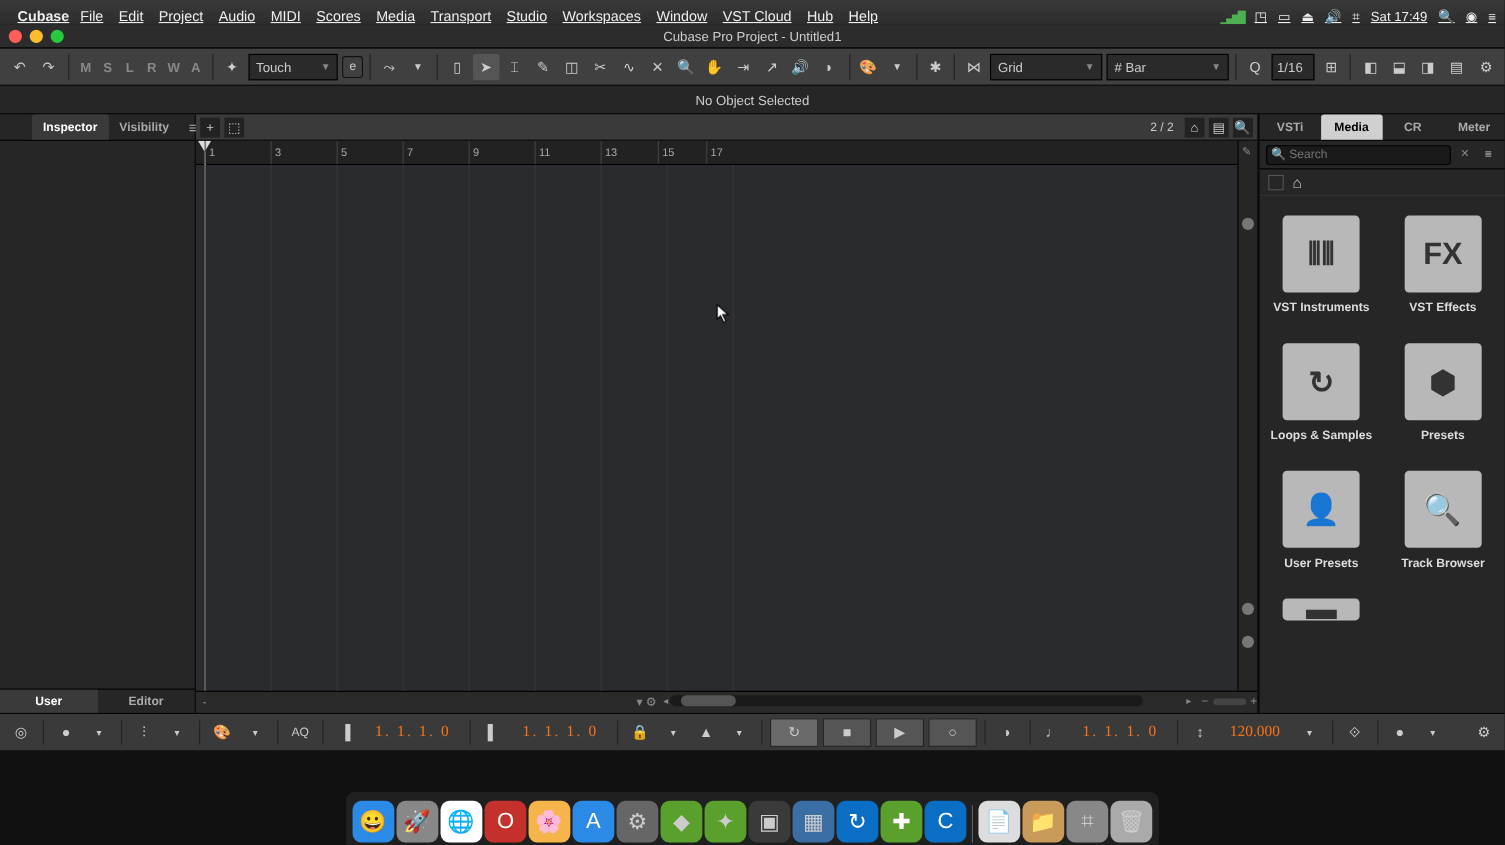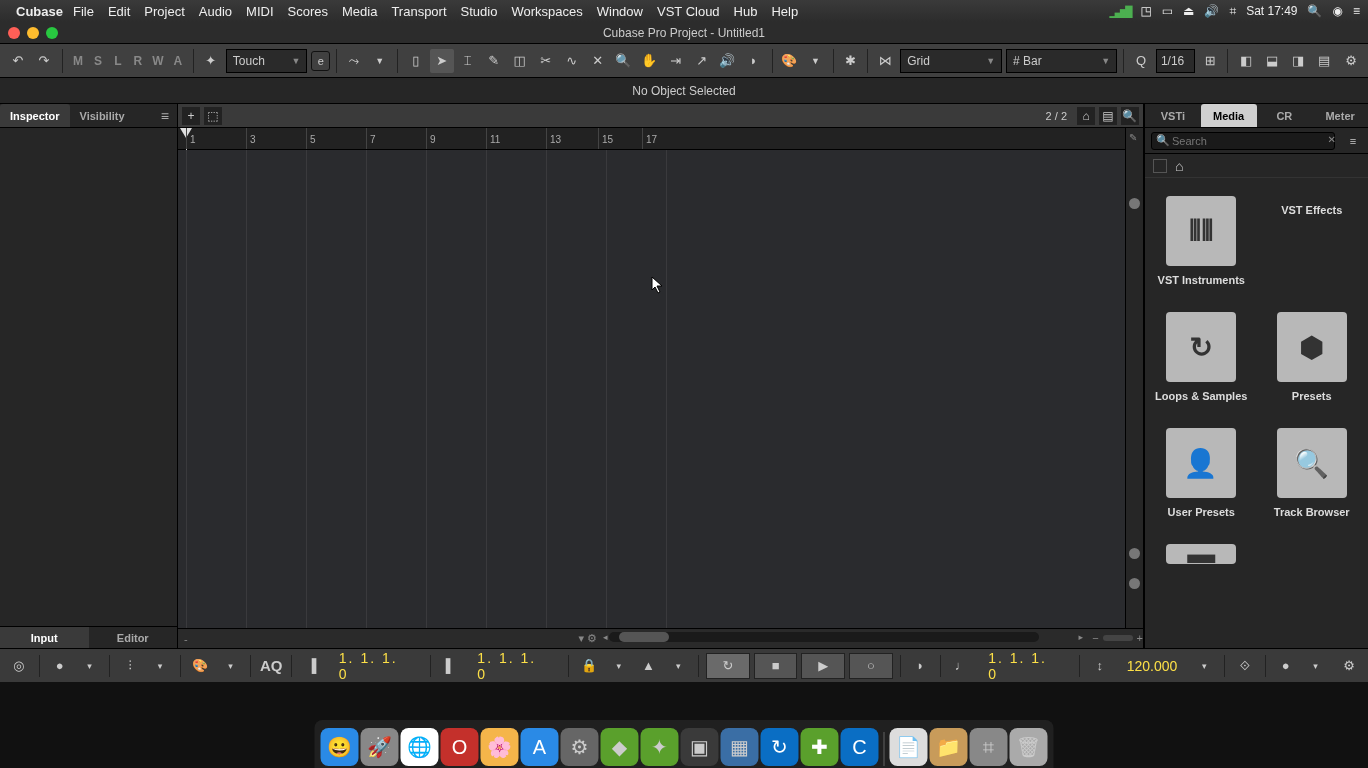--- a/index.html
+++ b/index.html
@@ -1,17 +1,17 @@
 <!DOCTYPE html>
 <html><head>
 <meta charset="utf-8">
 <style>
 * { margin:0; padding:0; box-sizing:border-box; font-family:-apple-system,Helvetica,Arial,sans-serif; user-select:none; }
 body { width:1368px; height:768px; background:#111; color:#ccc; font-size:11px; overflow:hidden; }
-.menubar { height:22px; background:linear-gradient(#3a3a3a,#2c2c2c); display:flex; align-items:center; padding:0 8px; color:#eee; font-size:13px; }
+.menubar { height:22px; background:linear-gradient(#3a3a3a,#2c2c2c); display:flex; align-items:flex-end; padding:0 8px; color:#eee; font-size:13px;text-decoration:underline; }
 .menubar .apple { font-size:15px; margin-right:8px; }
 .menubar .app-name { font-weight:bold; margin-right:10px; }
 .menubar .menu-item { margin-right:14px; cursor:pointer; }
 .menubar .spacer { flex:1; }
 .menubar .tray { display:flex; align-items:center; gap:10px; font-size:12px; }
 .menubar .tray span { cursor:pointer; }
 .menubar .signal { font-family:monospace; letter-spacing:-2px; color:#4caf50; }
 .titlebar { height:22px; background:#2c2c2c; display:flex; align-items:center; position:relative; border-bottom:1px solid #000; }
 .traffic { position:absolute; left:8px; display:flex; gap:7px; }
 .traffic div { width:12px; height:12px; border-radius:50%; }
@@ -21,21 +21,21 @@
 .tb-group { display:flex; gap:2px; align-items:center; }
 .tb-sep { width:1px; height:24px; background:#222; margin:0 2px; }
 .tb-state { width:18px; height:20px; display:flex; align-items:center; justify-content:center; color:#888; font-size:12px; font-weight:bold; cursor:pointer; }
 .tb-dropdown { height:24px; background:#2a2a2a; border:1px solid #000; display:flex; align-items:center; padding:0 6px; font-size:12px; cursor:pointer; position:relative; }
 .tb-dropdown .arrow { margin-left:auto; font-size:9px; color:#888; }
 .infoline { height:26px; background:#262626; border-bottom:1px solid #000; display:flex; align-items:center; justify-content:center; color:#ccc; font-size:12px; }
 .workspace { display:flex; height:544px; background:#1a1a1a; }
 .left-panel { width:178px; background:#262626; border-right:1px solid #000; display:flex; flex-direction:column; }
 .lp-tabs { height:24px; display:flex; border-bottom:1px solid #000; }
 .lp-tab { padding:0 10px; display:flex; align-items:center; font-size:11px; color:#aaa; cursor:pointer; font-weight:bold; }
-.lp-tab.active { background:#3a3a3a; color:#fff; border-radius:3px 3px 0 0; }
+.lp-tab.active { background:#3a3a3a; color:#fff; border-radius:3px 3px 0 0;margin-left:29px; }
 .lp-tab.eq { margin-left:auto; padding:0 8px; font-size:14px; }
 .lp-body { flex:1; }
 .lp-bottom { height:22px; display:flex; border-top:1px solid #000; }
 .lp-btab { flex:1; display:flex; align-items:center; justify-content:center; cursor:pointer; font-size:11px; color:#aaa; font-weight:bold; }
 .lp-btab.active { background:#3a3a3a; color:#fff; }
 .center { flex:1; display:flex; flex-direction:column; border-right:1px solid #000; }
 .tracklist-hdr { height:24px; background:#3a3a3a; display:flex; align-items:center; border-bottom:1px solid #000; padding:0 4px; gap:4px; }
 .tracklist-hdr .sq { width:18px; height:18px; background:#222; display:flex; align-items:center; justify-content:center; cursor:pointer; font-size:12px; color:#ccc; }
 .tracklist-hdr .count { margin-left:auto; margin-right:6px; font-size:11px; color:#ccc; }
 .arrange { flex:1; display:flex; }
@@ -53,38 +53,38 @@
 .playhead::after { content:''; position:absolute; left:0; top:10px; width:1px; height:500px; background:#ddd; }
 .gridline { position:absolute; top:22px; bottom:0; width:1px; background:#3a3a3d; }
 .center-footer { height:20px; background:#2a2a2a; border-top:1px solid #000; display:flex; align-items:center; position:relative; }
 .hscroll { position:absolute; left:6px; height:10px; width:430px; background:#1a1a1a; border-radius:5px; }
 .hscroll-thumb { position:absolute; left:10px; width:50px; height:10px; background:#555; border-radius:5px; }
 .right-panel { width:224px; background:#262626; display:flex; flex-direction:column; border-left:1px solid #000; }
 .rp-tabs { height:24px; display:flex; border-bottom:1px solid #000; }
 .rp-tab { flex:1; display:flex; align-items:center; justify-content:center; font-size:11px; color:#aaa; cursor:pointer; font-weight:bold; }
 .rp-tab.active { background:#d0d0d0; color:#000; border-radius:3px 3px 0 0; }
 .rp-search { height:26px; display:flex; align-items:center; padding:0 6px; gap:4px; border-bottom:1px solid #000; }
-.rp-search input { flex:1; height:18px; background:#1a1a1a; border:1px solid #000; color:#ccc; padding:0 20px 0 20px; font-size:11px; border-radius:3px; }
+.rp-search input { flex:1; height:18px; background:#1a1a1a; border:1px solid #000; color:#ccc; padding:0 4px 0 20px; font-size:11px; border-radius:3px; }
 .rp-search .wrap { position:relative; flex:1; }
 .rp-search .mag { position:absolute; left:5px; top:2px; font-size:11px; color:#888; }
 .rp-search .clr { position:absolute; right:4px; top:2px; font-size:10px; color:#888; cursor:pointer; }
 .rp-search .menu { width:18px; height:18px; display:flex; align-items:center; justify-content:center; cursor:pointer; }
 .rp-home { height:24px; display:flex; align-items:center; padding:0 8px; gap:8px; border-bottom:1px solid #333; }
 .rp-home .chk { width:14px; height:14px; border:1px solid #555; }
 .rp-grid { flex:1; padding:18px 10px; display:grid; grid-template-columns:1fr 1fr; gap:26px 18px; align-content:start; overflow:auto; }
 .media-tile { display:flex; flex-direction:column; align-items:center; cursor:pointer; }
 .media-tile .box { width:70px; height:70px; background:#b8b8b8; border-radius:4px; display:flex; align-items:center; justify-content:center; font-size:28px; color:#333; font-weight:bold; }
 .media-tile .lbl { margin-top:8px; font-size:11px; color:#ddd; text-align:center; font-weight:bold; }
 .vzoom { width:18px; background:#262626; border-left:1px solid #000; position:relative; }
 .vz-knob { position:absolute; left:3px; width:11px; height:11px; background:#777; border-radius:50%; cursor:pointer; }
 .transport { height:34px; background:#3a3a3a; border-top:1px solid #000; display:flex; align-items:center; padding:0 6px; gap:4px; }
 .tp-btn { width:26px; height:24px; display:flex; align-items:center; justify-content:center; color:#ccc; font-size:13px; cursor:pointer; }
 .tp-btn.wide { width:44px; height:26px; background:#555; border:1px solid #222; }
 .tp-btn.wide.on { background:#6a6a6a; }
-.tp-time { font-family:Liberation Sans, sans-serif; font-size:14px; color:#fde047; letter-spacing:2px; padding:0 10px; }
+.tp-time { font-family:Liberation Serif, serif; font-size:14px; color:#f97316; letter-spacing:2px; padding:0 10px; }
 .tp-sep { width:1px; height:22px; background:#222; margin:0 3px; }
 .dock { position:fixed; bottom:0; left:50%; transform:translateX(-50%); height:48px; display:flex; align-items:end; gap:2px; padding:2px 6px; background:rgba(60,60,60,0.35); border-radius:8px 8px 0 0; }
 .dock-item { width:38px; height:38px; border-radius:8px; cursor:pointer; display:flex; align-items:center; justify-content:center; font-size:20px; }
 .dock-sep { width:1px; height:34px; background:rgba(255,255,255,0.3); margin:0 3px; }
 .cursor { position:fixed; left:651px; top:276px; width:14px; height:18px; pointer-events:none; }
 .cursor svg { width:14px; height:18px; }
 </style>
 </head>
 <body>
 
@@ -209,21 +209,21 @@
 <div class="workspace">
 
   <div class="left-panel">
     <div class="lp-tabs">
       <div class="lp-tab active">Inspector</div>
       <div class="lp-tab">Visibility</div>
       <div class="lp-tab eq">≡</div>
     </div>
     <div class="lp-body"></div>
     <div class="lp-bottom">
-      <div class="lp-btab active">Input</div>
+      <div class="lp-btab active">User</div>
       <div class="lp-btab">Editor</div>
     </div>
   </div>
 
   <div class="center">
     <div class="tracklist-hdr">
       <div class="sq">+</div>
       <div class="sq">⬚</div>
       <span class="count">2 / 2</span>
       <div class="sq">⌂</div>
@@ -299,20 +299,23 @@
       <span style="font-size:14px;cursor:pointer">⌂</span>
     </div>
     <div class="rp-grid">
       <div class="media-tile">
         <div class="box">
             <span>⦀⦀</span>
           </div>
         <div class="lbl">VST Instruments</div>
       </div>
       <div class="media-tile">
+        <div class="box">
+            <span>FX</span>
+          </div>
         <div class="lbl">VST Effects</div>
       </div>
       <div class="media-tile">
         <div class="box">
             <span>↻</span>
           </div>
         <div class="lbl">Loops &amp; Samples</div>
       </div>
       <div class="media-tile">
         <div class="box">
@@ -346,21 +349,21 @@
   <div class="tp-sep"></div>
   <div class="tp-btn">●</div>
   <div class="tp-btn" style="font-size:9px">▾</div>
   <div class="tp-sep"></div>
   <div class="tp-btn">⫶</div>
   <div class="tp-btn" style="font-size:9px">▾</div>
   <div class="tp-sep"></div>
   <div class="tp-btn">🎨</div>
   <div class="tp-btn" style="font-size:9px">▾</div>
   <div class="tp-sep"></div>
-  <div class="tp-btn" style="font-size:15px;font-weight:bold">AQ</div>
+  <div class="tp-btn" style="font-size:11px;font-weight:normal">AQ</div>
   <div class="tp-sep"></div>
   <div class="tp-btn">▐</div>
   <span class="tp-time">1.  1.  1.   0</span>
   <div class="tp-sep"></div>
   <div class="tp-btn">▌</div>
   <span class="tp-time">1.  1.  1.   0</span>
   <div class="tp-sep"></div>
   <div class="tp-btn">🔒</div>
   <div class="tp-btn" style="font-size:9px">▾</div>
   <div class="tp-btn">▲</div>

